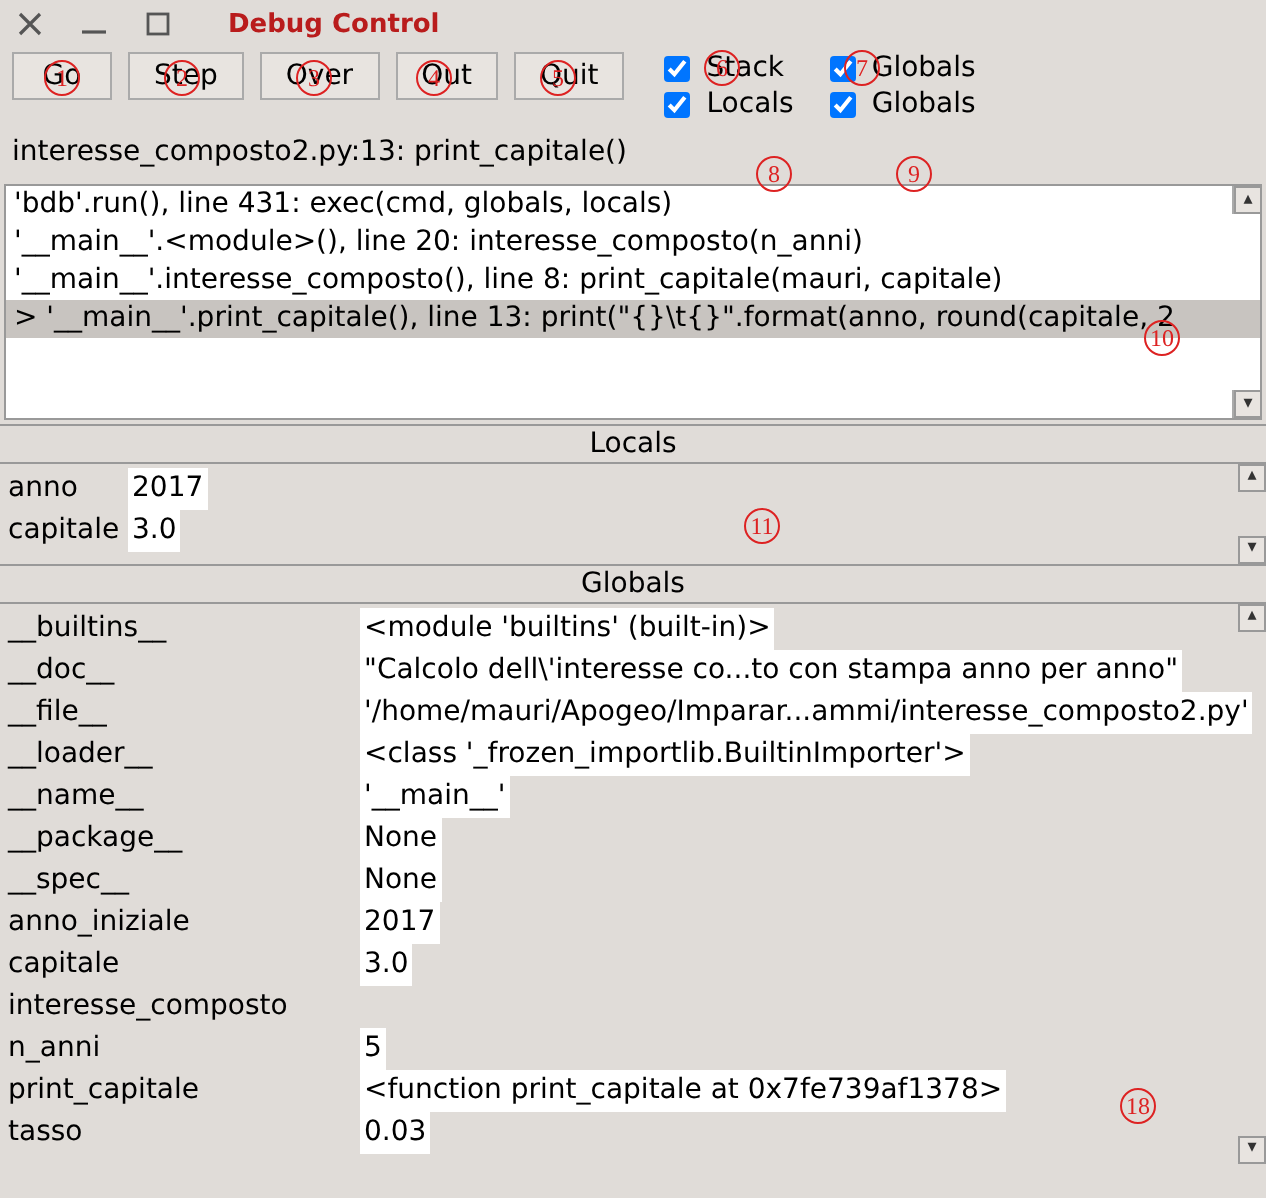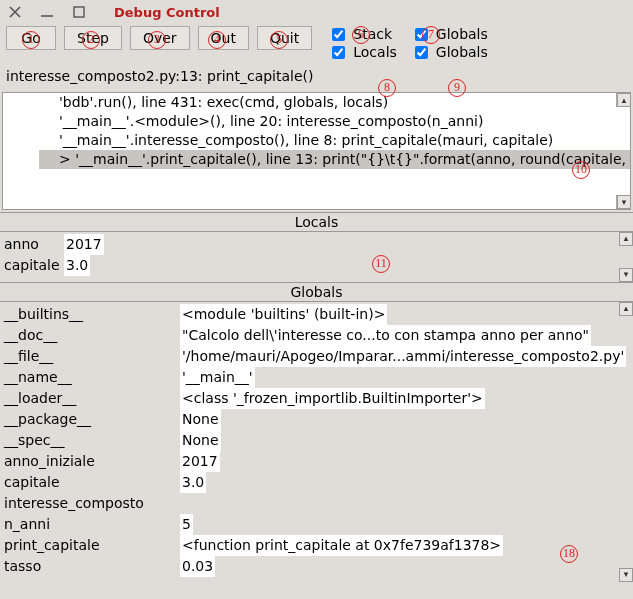--- a/index.html
+++ b/index.html
@@ -68,21 +68,21 @@
     margin: 2px;
   }
   .stack-area {
     background: #fff;
     height: 118px;
     overflow: hidden;
     position: relative;
     font-size: 14px;
     line-height: 1.35;
   }
-  .stack-line { padding: 0 20px; white-space: nowrap; margin-left: 36px; }
+  .stack-line { padding: 0 4px; white-space: nowrap; }
   .stack-sel {
     background: #c8c4c0;
   }
   .section-hdr {
     background: #e0dcd8;
     border-top: 1px solid #999;
     border-bottom: 1px solid #999;
     text-align: center;
     font-size: 14px;
     padding: 1px 0;
@@ -240,26 +240,26 @@
         </div>
         <div class="var-row">
           <span class="var-name">__doc__</span>
           <span class="var-val">"Calcolo dell\'interesse co...to con stampa anno per anno"</span>
         </div>
         <div class="var-row">
           <span class="var-name">__file__</span>
           <span class="var-val">'/home/mauri/Apogeo/Imparar...ammi/interesse_composto2.py'</span>
         </div>
         <div class="var-row">
+          <span class="var-name">__loader__</span>
+          <span class="var-val">&lt;class '_frozen_importlib.BuiltinImporter'&gt;</span>
+        </div>
+        <div class="var-row">
           <span class="var-name">__name__</span>
           <span class="var-val">'__main__'</span>
-        </div>
-        <div class="var-row">
-          <span class="var-name">__loader__</span>
-          <span class="var-val">&lt;class '_frozen_importlib.BuiltinImporter'&gt;</span>
         </div>
         <div class="var-row">
           <span class="var-name">__package__</span>
           <span class="var-val">None</span>
         </div>
         <div class="var-row">
           <span class="var-name">__spec__</span>
           <span class="var-val">None</span>
         </div>
         <div class="var-row">

